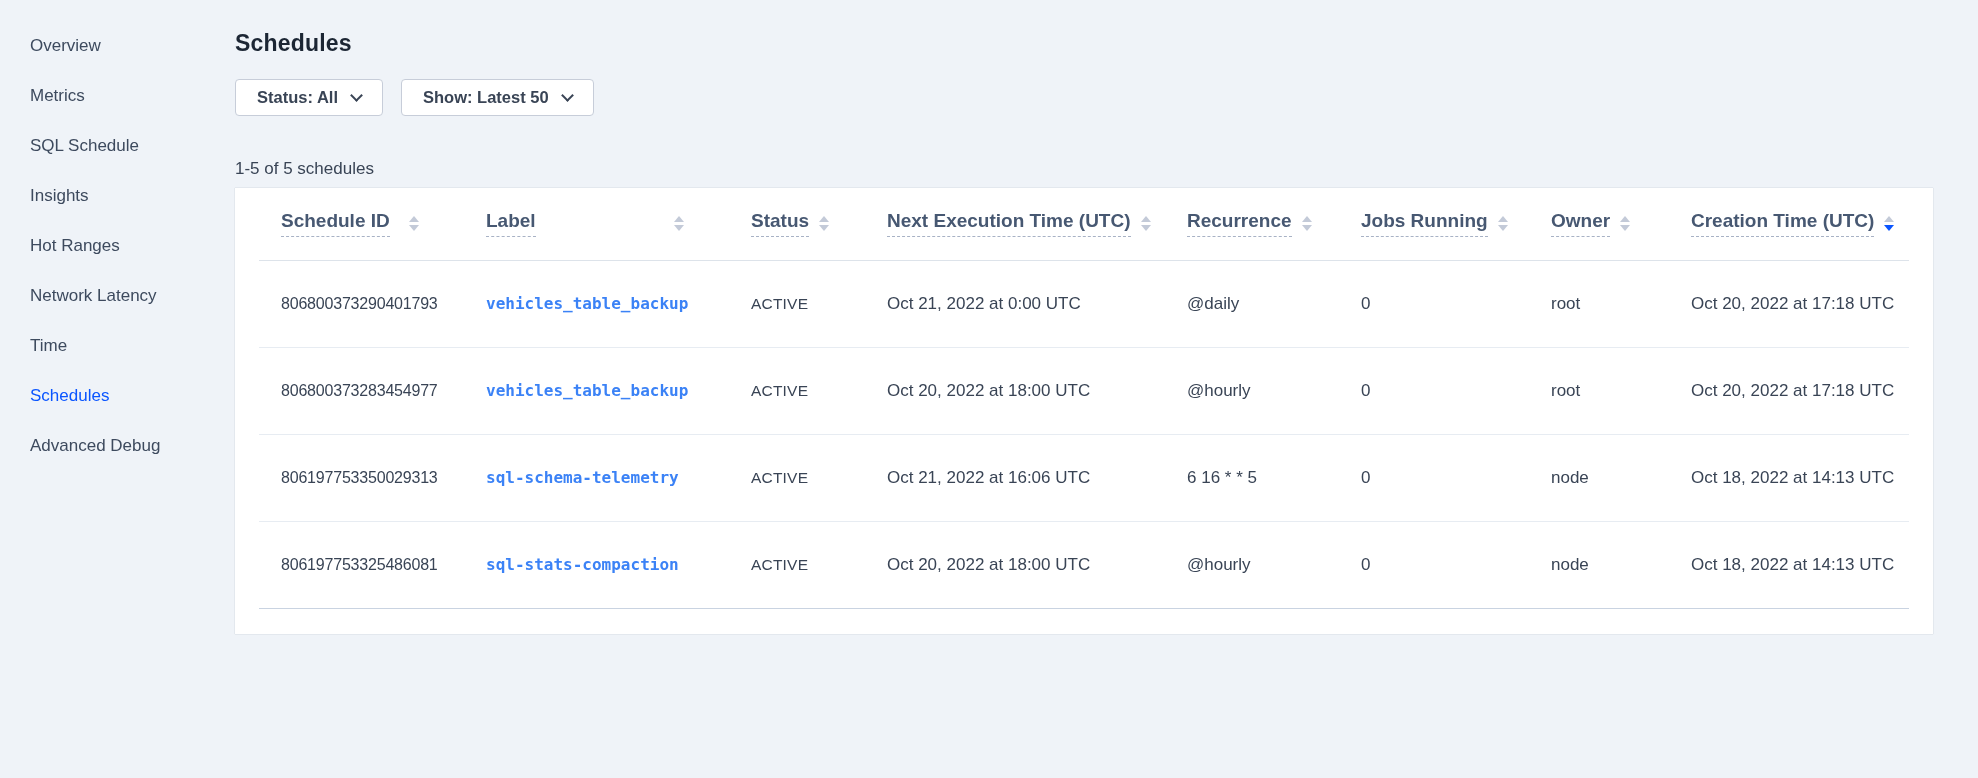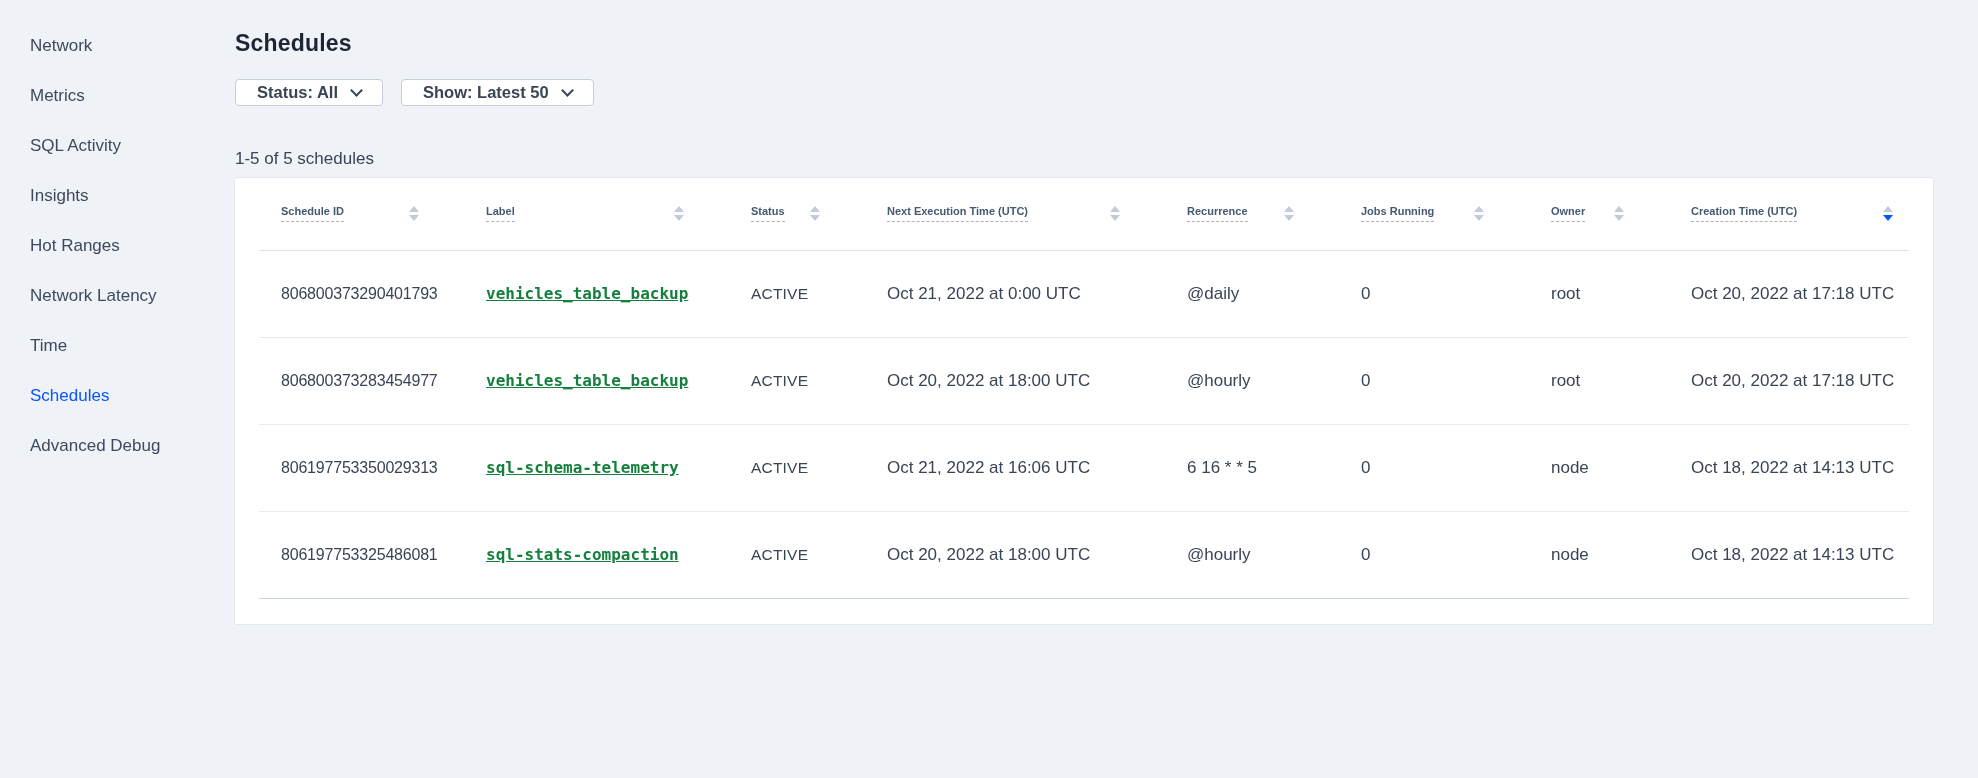--- a/index.html
+++ b/index.html
@@ -20,21 +20,21 @@
     white-space:nowrap;
   }
   .nav-item.active { color:#0a55ff; }
 
   
   main { position:absolute; left:235px; top:0; right:0; padding-top:30px; }
   h1 { font-size:23px; font-weight:700; color:#1c2634; letter-spacing:0.2px; }
 
   .filters { display:flex; gap:18px; margin-top:22px; }
   .filter-btn {
-    height:27px; background:#fff; border:1px solid #c7cdd9; border-radius:4px;
+    height:37px; background:#fff; border:1px solid #c7cdd9; border-radius:4px;
     display:flex; align-items:center; gap:14px; padding:0 21px;
     font-family:"Liberation Sans", sans-serif; font-size:16.5px; font-weight:700; color:#394455;
     cursor:pointer;
   }
   .chev {
     width:9px; height:9px; margin-top:-5px;
     border-right:2px solid #394455; border-bottom:2px solid #394455;
     transform:rotate(45deg);
   }
 
@@ -46,49 +46,49 @@
     box-shadow:0 0 1px rgba(60,70,90,.35);
   }
   table { width:100%; border-collapse:collapse; table-layout:fixed; }
   th {
     height:72px; text-align:left; vertical-align:middle;
     border-bottom:1px solid #dde3ea; padding:0 45px 0 22px; cursor:pointer;
   }
   th.last { padding-right:16px; }
   .th-inner { display:flex; align-items:center; justify-content:space-between; }
   .th-label {
-    font-size:11px; font-weight:700; color:#475872;
+    font-size:19px; font-weight:700; color:#475872;
     border-bottom:1px dashed #a8b2c5; padding-bottom:4px; white-space:nowrap;
   }
   .sort { display:inline-flex; flex-direction:column; gap:3px; cursor:pointer; flex:none; margin-left:10px; }
   .sort i { display:block; width:0; height:0; border-left:5px solid transparent; border-right:5px solid transparent; }
   .sort .up   { border-bottom:6px solid #c3cad8; }
   .sort .down { border-top:6px solid #c3cad8; }
   .sort.desc .down { border-top-color:#0a55ff; }
 
   td {
     height:87px; vertical-align:middle; padding:0 10px 0 22px;
     font-size:17px; color:#394455; border-bottom:1px solid #e7ecf2;
     white-space:nowrap; overflow:hidden;
   }
   tbody tr:last-child td { border-bottom:1px solid #c9d3e1; }
   td.id     { font-size:16px; letter-spacing:-0.2px; }
-  td.mono   { font-family:"DejaVu Sans Mono", monospace; font-weight:700; font-size:16px; color:#15803d;text-decoration:underline; }
+  td.mono   { font-family:"DejaVu Sans Mono", monospace; font-weight:700; font-size:16px; color:#3b82f6; }
   td.status { font-size:15.5px; letter-spacing:0.2px; }
   tbody tr { cursor:pointer; }
 </style>
 </head>
 <body>
 
 <div class="app">
 
   <nav class="sidebar">
-    <a class="nav-item">Network</a>
+    <a class="nav-item">Overview</a>
     <a class="nav-item">Metrics</a>
-    <a class="nav-item">SQL Activity</a>
+    <a class="nav-item">SQL Schedule</a>
     <a class="nav-item">Insights</a>
     <a class="nav-item">Hot Ranges</a>
     <a class="nav-item">Network Latency</a>
     <a class="nav-item">Time</a>
     <a class="nav-item active">Schedules</a>
     <a class="nav-item">Advanced Debug</a>
   </nav>
 
   <main>
     <h1>Schedules</h1>

